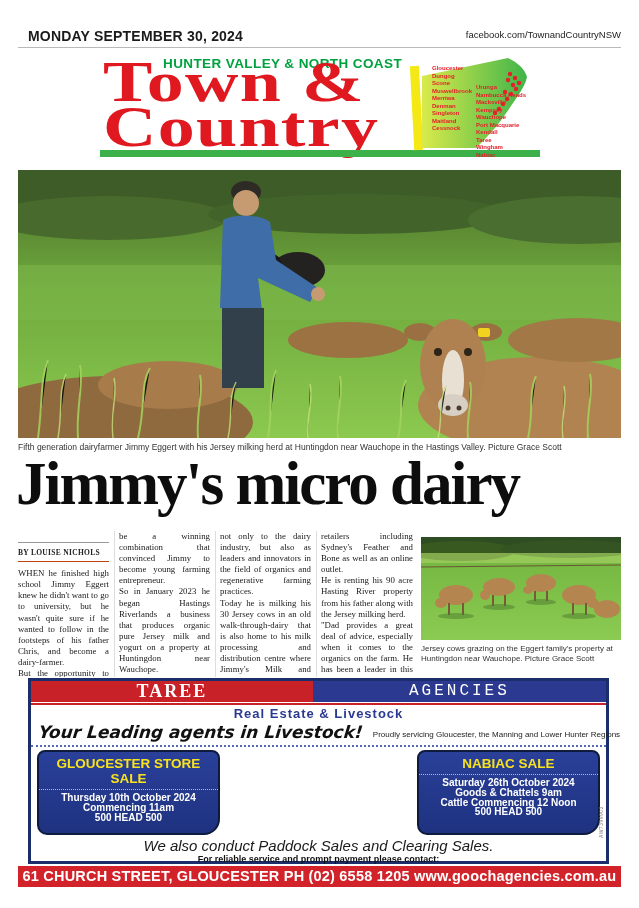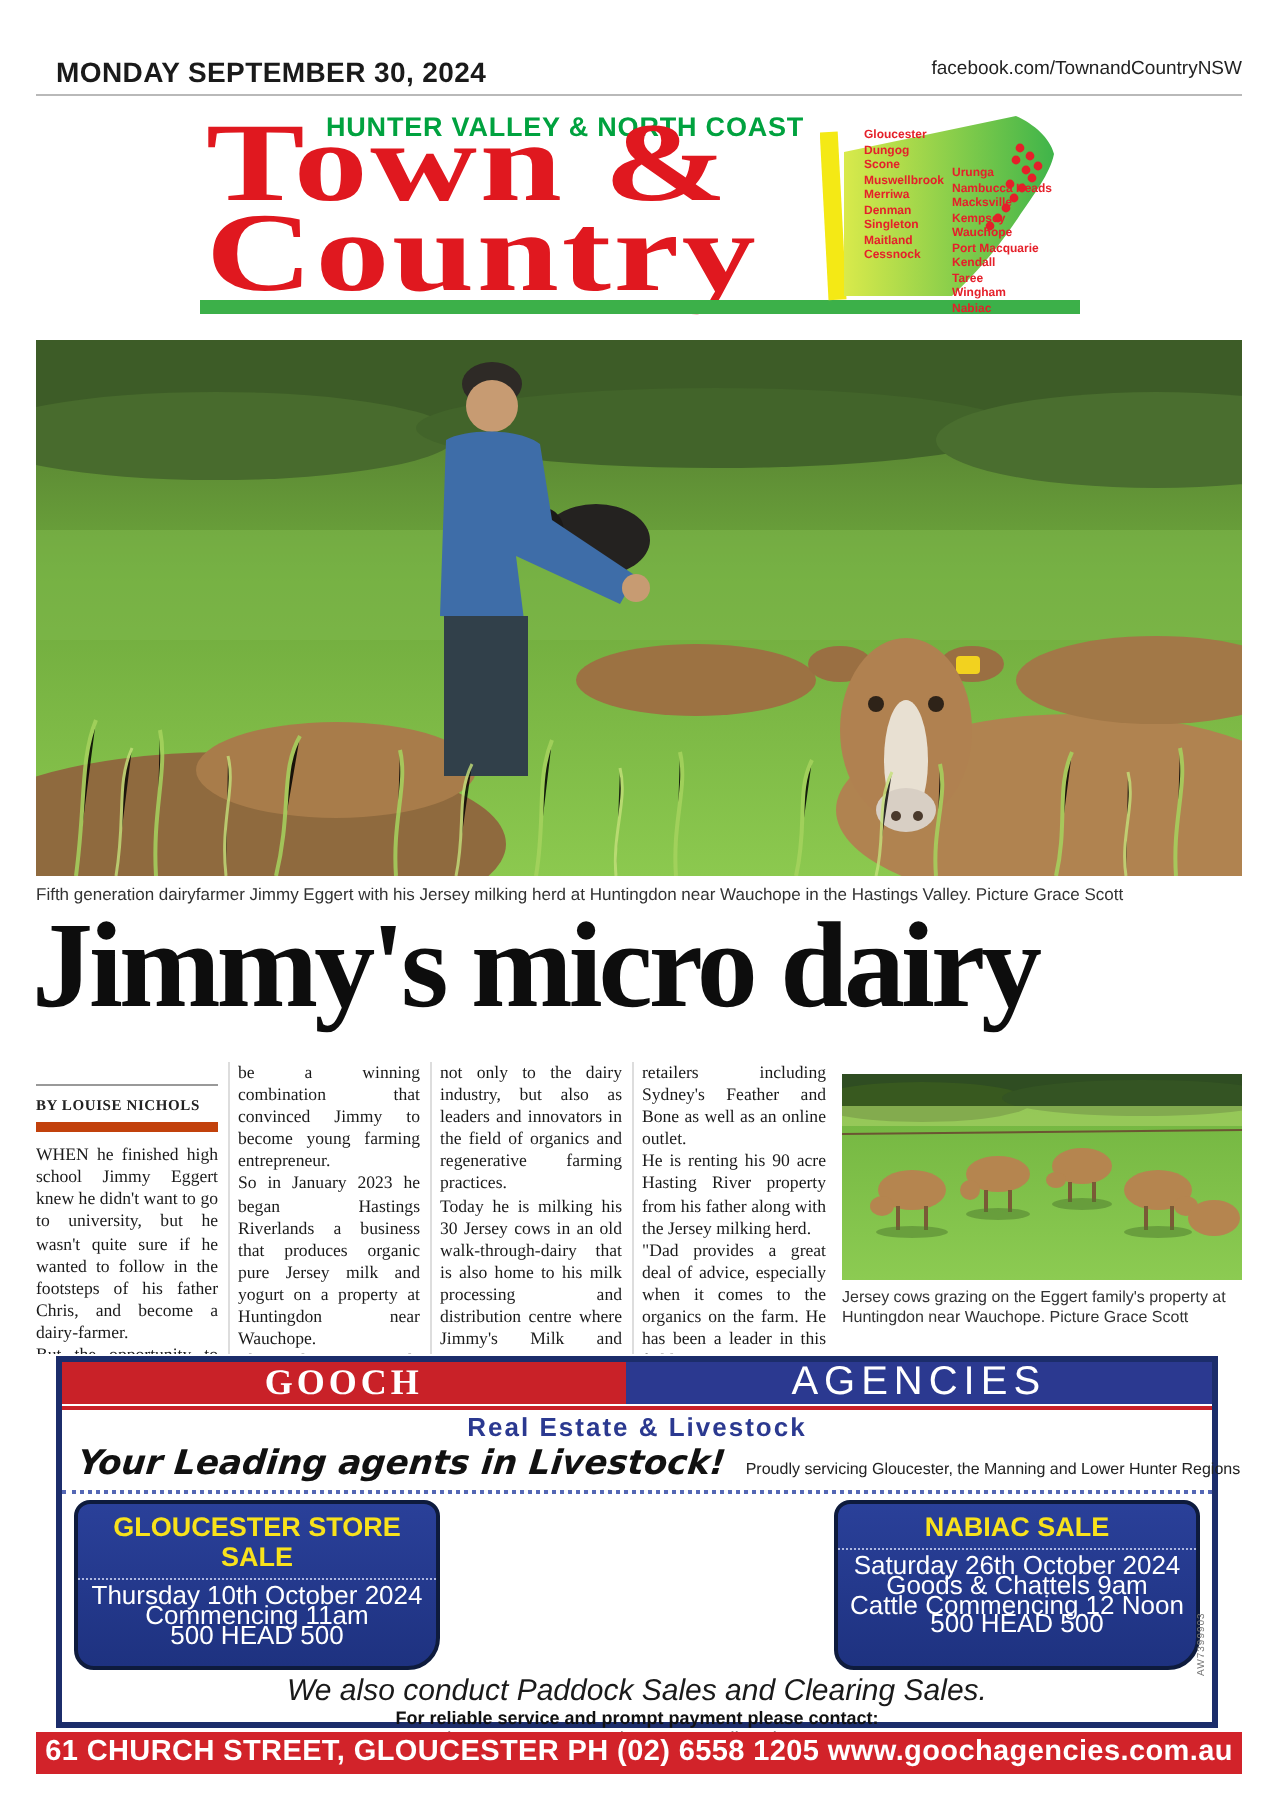--- a/index.html
+++ b/index.html
@@ -38,51 +38,51 @@
   .hero { position:absolute; left:18px; top:170px; width:603px; height:268px; overflow:hidden; }
   .caption { position:absolute; left:18px; top:442px; width:603px; font-size:8.5px; color:#333; }
 
   
   .headline {
     position:absolute; left:16px; top:452px; width:605px;
     font-family:"Liberation Serif", serif; font-weight:bold; color:#0d0d0d;
     font-size:61px; letter-spacing:-2px; line-height:1.05; white-space:nowrap;
   }
   .byline { font-size:7.5px; font-weight:bold; color:#222; letter-spacing:.3px;
-    border-top:1px solid #999; border-bottom:5px solid #c2410c; padding:4px 0 3px; margin-bottom:6px; }
+    border-top:1px solid #999; border-bottom:1px solid #c2410c; padding:4px 0 3px; margin-bottom:6px; }
   .cols { position:absolute; left:18px; top:531px; width:406px; height:146px; display:flex; overflow:hidden; }
   .col { width:97px; flex:0 0 97px; padding-right:5px; margin-right:4px;
     font-family:"Liberation Serif", serif; font-size:8.8px; line-height:11.1px;
     text-align:justify; white-space:pre-line; color:#1a1a1a; }
   .col.rule { border-right:1px solid #ddd; }
   .side-photo { position:absolute; left:421px; top:537px; width:200px; height:103px; overflow:hidden; }
   .side-caption { position:absolute; left:421px; top:644px; width:202px; font-size:8px; line-height:10px; color:#333; }
 
   
   .ad { position:absolute; left:28px; top:678px; width:581px; height:186px;
     border:3px solid #1c2d6b; background:#fff; }
   .ad-header { display:flex; height:21px; }
   .ad-header .left { width:49%; background:#c92128; color:#fff; text-align:center;
     font-family:"Liberation Serif", serif; font-weight:bold; font-size:18px; line-height:21px; letter-spacing:2px; }
   .ad-header .right { flex:1; background:#2b3990; color:#fff; text-align:center;
-    font-family:Liberation Sans, sans-serif; font-size:20px; line-height:21px; letter-spacing:3px; }
+    font-family:Liberation Mono, monospace; font-size:16px; line-height:21px; letter-spacing:3px; }
   .ad-redrule { height:2px; background:#c92128; margin-top:1px; }
   .ad-tag1 { text-align:center; color:#2b3990; font-weight:bold; 
     font-size:13px; line-height:15px; letter-spacing:1px; margin-top:1px; }
   .ad-tagrow { display:flex; align-items:flex-end; padding:0 8px; height:21px; }
   .ad-tag2 { font-size:17px; font-style:italic; font-weight:bold; color:#111;
     font-family:"DejaVu Sans", sans-serif; transform:skewX(-6deg); white-space:nowrap; }
   .ad-tag3 { font-size:8px; color:#222; margin-left:10px; padding-bottom:3px; white-space:nowrap; }
   .tickets { display:flex; justify-content:space-between; padding:3px 6px 0;
     border-top:2px dotted #5568b5; margin-top:3px; height:90px; }
   .ticket { width:183px; height:85px; background:linear-gradient(#2a4099,#1e3280);
     border:2px solid #0e1b3d; border-radius:8px 8px 16px 10px; text-align:center; padding-top:3px; }
   .ticket .t-title { color:#f8e21c; font-weight:bold; font-size:13.5px; line-height:15px;
     padding:1px 14px 3px; border-bottom:1px dotted #aeb8e0; }
-  .ticket .t-lines { color:#fff; font-weight:normal; font-size:13px; line-height:9.8px;
+  .ticket .t-lines { color:#fff; font-weight:bold; font-size:10px; line-height:9.8px;
     white-space:pre-line; padding-top:3px; }
   .ad-foot1 { text-align:center; font-size:15px; color:#1a1a1a; margin-top:3px; line-height:16px;font-style:italic; }
   .ad-foot2 { text-align:center; font-size:9px; font-weight:bold; color:#111; line-height:11px; }
   .ad-contacts { text-align:center; font-size:10px; color:#222; line-height:12px; white-space:pre; }
   .ad-code { position:absolute; left:598px; top:838px; font-size:5px; color:#777;
     transform:rotate(-90deg); transform-origin:left top; letter-spacing:.5px; }
 
   
   .address-bar { position:absolute; left:18px; top:866px; width:603px; height:21px; background:#d2232a;
     color:#fff; font-weight:bold; font-size:14.5px; text-align:center; line-height:21px; letter-spacing:.2px; white-space:nowrap; }
@@ -279,21 +279,21 @@
           <ellipse cx="120" cy="65" rx="15" ry="3"></ellipse>
             <ellipse cx="158" cy="79" rx="17" ry="3"></ellipse>
         </g>
       </g>
     </svg>
   </div>
   <div class="side-caption">Jersey cows grazing on the Eggert family's property at Huntingdon near Wauchope. Picture Grace Scott</div>
 
   <div class="ad">
     <div class="ad-header">
-      <div class="left">GOOCH</div>
+      <div class="left">TAREE</div>
       <div class="right">AGENCIES</div>
     </div>
     <div class="ad-redrule"></div>
     <div class="ad-tag1">Real Estate &amp; Livestock</div>
     <div class="ad-tagrow">
       <div class="ad-tag2">Your Leading agents in Livestock!</div>
       <div class="ad-tag3">Proudly servicing Gloucester, the Manning and Lower Hunter Regions</div>
     </div>
     <div class="tickets">
       <div class="ticket">

